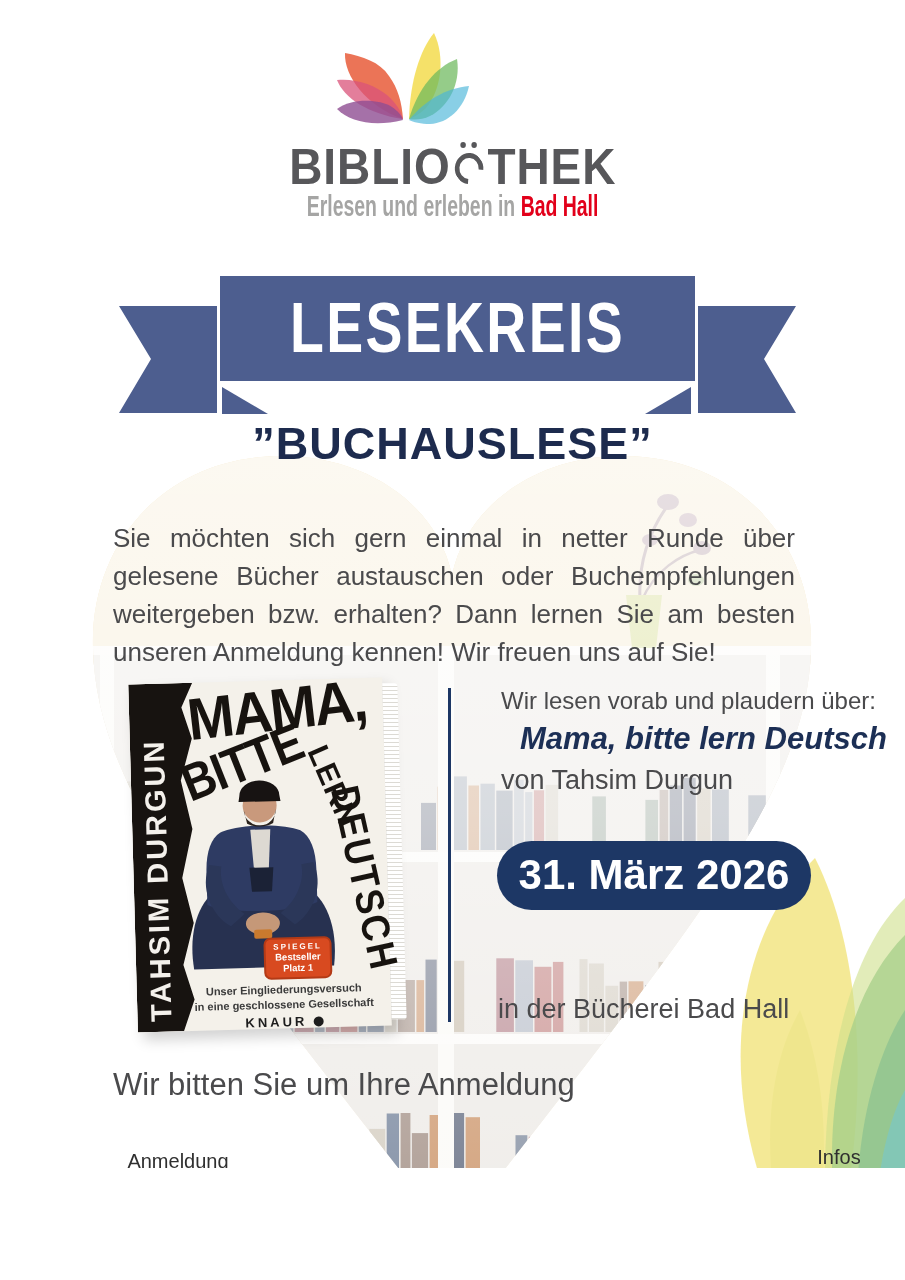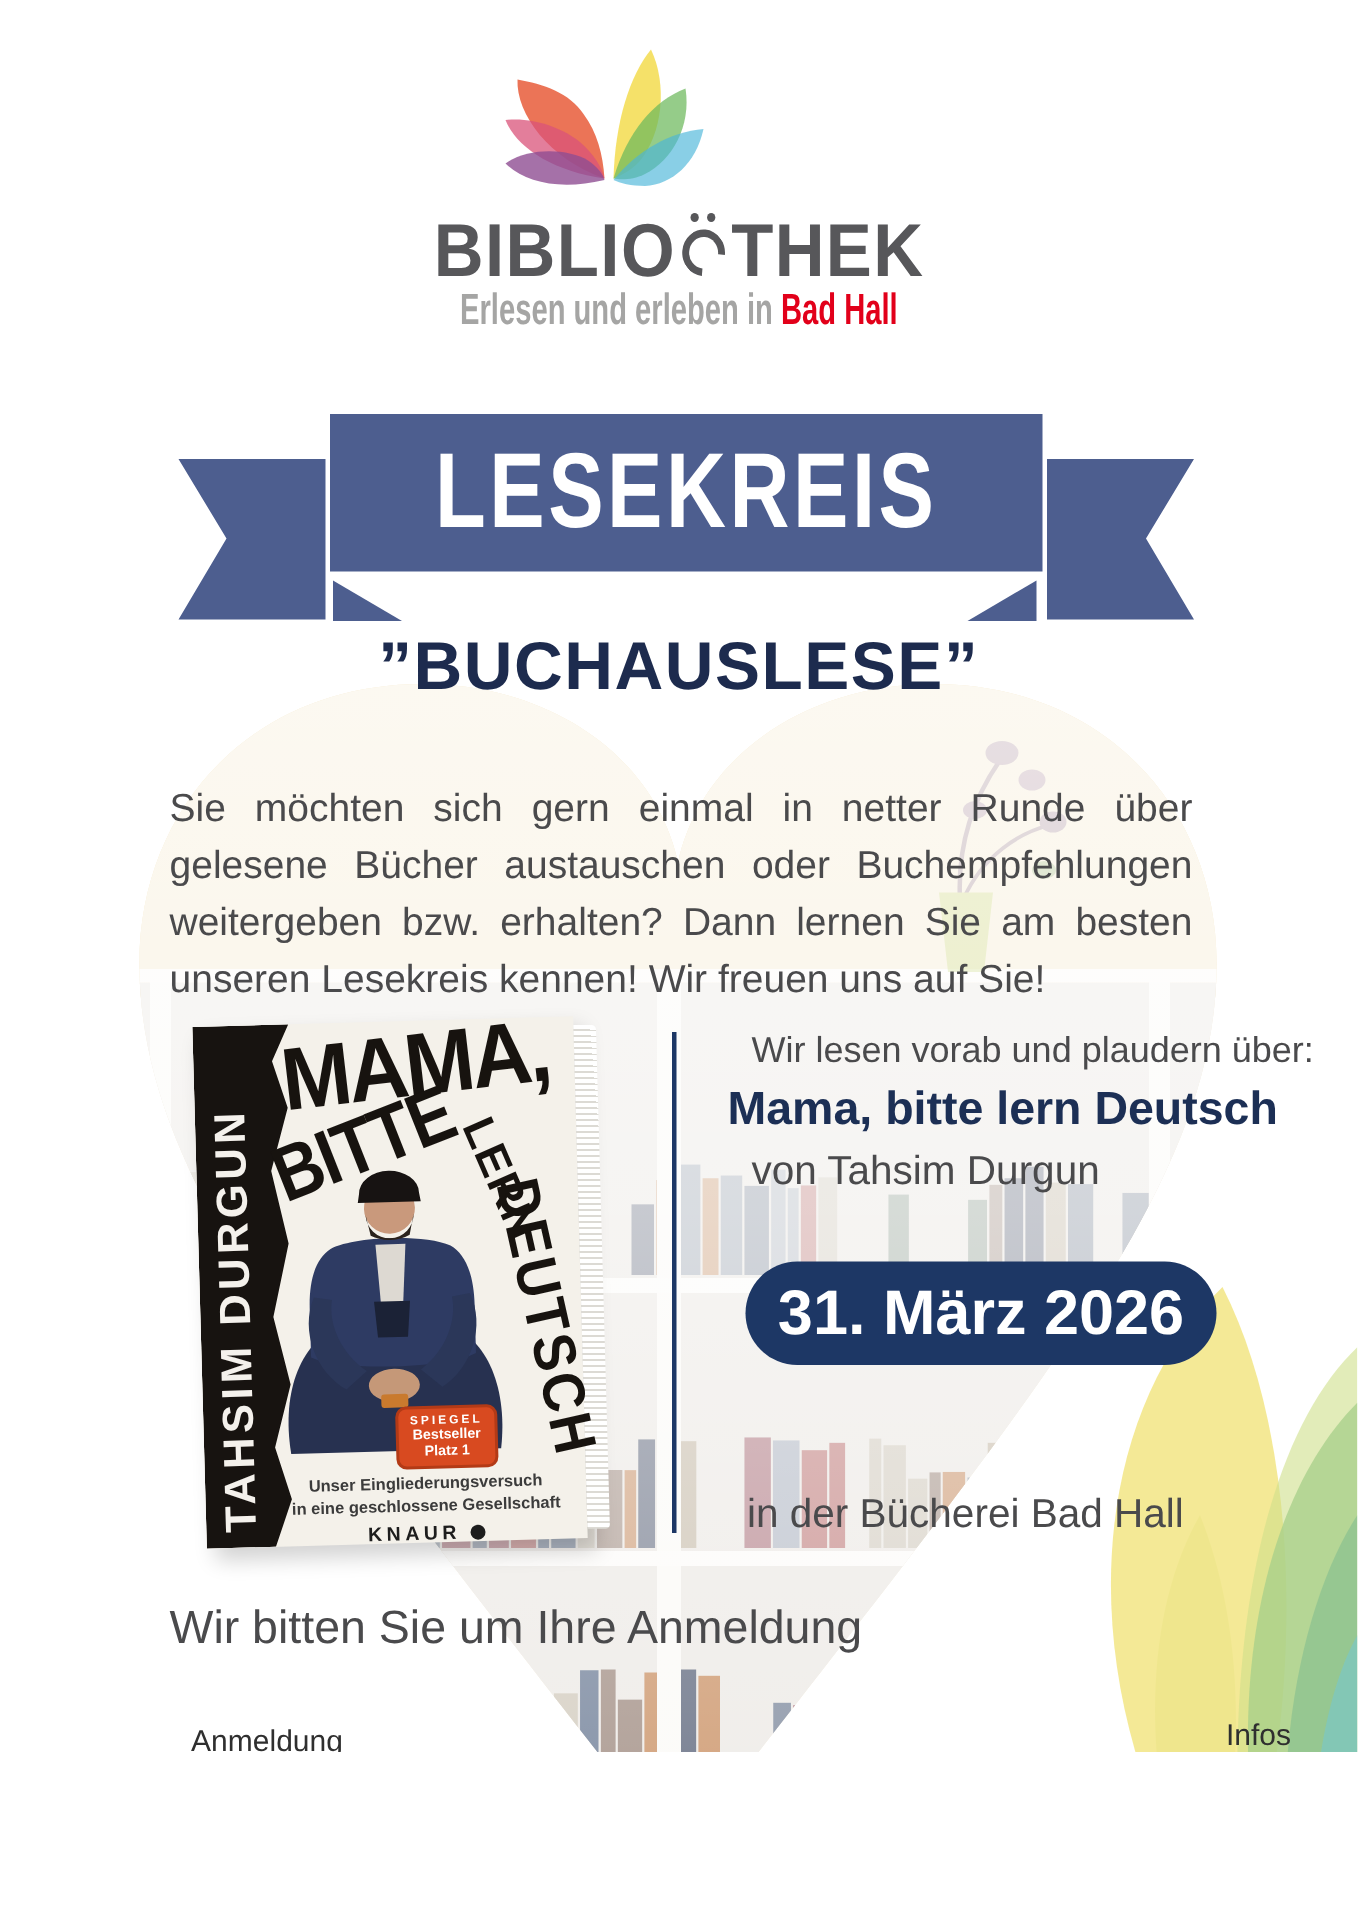--- a/index.html
+++ b/index.html
@@ -66,21 +66,21 @@
   .badge .b2{font-size:9.5px;font-weight:bold;line-height:1.2;}
   .cover-sub{position:absolute;left:40px;right:0;top:302px;text-align:center;color:#3b3b3b;
     font-size:11px;font-weight:bold;line-height:1.35;}
   .publisher{position:absolute;left:40px;right:0;top:334px;text-align:center;color:#1d1d1d;
     font-size:13px;font-weight:800;letter-spacing:3px;}
   .publisher .dot{display:inline-block;width:10px;height:10px;border-radius:50%;background:#1d1d1d;vertical-align:-1px;}
 
   .vline{left:448px;top:688px;width:3px;height:334px;background:var(--navy);z-index:2;}
 
   .lead{left:501px;top:687px;font-size:24px;color:var(--text-gray);z-index:3;}
-  .ev-title{left:485px;top:721px;font-size:31px;font-weight:bold;color:#1c2f55;z-index:3;}
+  .ev-title{left:520px;top:721px;font-size:31px;font-weight:bold;color:#1c2f55;z-index:3;font-style:italic;}
   .ev-author{left:501px;top:765px;font-size:27px;color:var(--text-gray);z-index:3;}
 
   .pill{left:497px;top:841px;width:314px;height:69px;border-radius:35px;background:var(--navy);
     color:#fff;font-size:42px;font-weight:bold;text-align:center;line-height:67px;z-index:3;}
   .ev-time{left:498px;top:945px;font-size:38px;font-weight:bold;color:#1c2f55;z-index:3;}
   .ev-loc{left:498px;top:994px;font-size:27px;color:var(--text-gray);z-index:3;}
 
   .reg{left:113px;top:1064px;font-size:31px;line-height:41px;color:var(--text-gray);z-index:3;}
 
   .qr-label{font-size:20px;color:#2f2f2f;text-align:center;z-index:3;}
@@ -264,21 +264,21 @@
     <rect class="ribbon-fill" x="110" y="8" width="475" height="105" fill="#4d5e8f"></rect>
   </svg>
   <div class="abs lesekreis">LESEKREIS</div>
 
   <div class="abs heading">”BUCHAUSLESE”</div>
 
   <div class="abs intro">
       <div>Sie möchten sich gern einmal in netter Runde über</div>
       <div>gelesene Bücher austauschen oder Buchempfehlungen</div>
       <div>weitergeben bzw. erhalten? Dann lernen Sie am besten</div>
-      <div>unseren Lesekreis kennen! Wir freuen uns auf Sie!</div>
+      <div>unseren Anmeldung kennen! Wir freuen uns auf Sie!</div>
     </div>
 
   <div class="abs book">
     <div class="pages"></div>
     <div class="spine-band"></div>
     <div class="spine-text">TAHSIM DURGUN</div>
     <svg id="man-svg" viewBox="0 0 180 200">
       <path d="M 20,196 C 14,152 30,120 55,112 L 125,112 C 150,120 166,152 160,196 Z" fill="#273150"></path>
       <path d="M 50,60 C 40,66 35,80 35,100 L 35,132 C 55,142 125,142 145,132 L 145,100 C 145,80 140,66 130,60 C 113,52 67,52 50,60 Z" fill="#2e3b63"></path>
       <path d="M 80,58 L 100,58 L 97,104 L 83,104 Z" fill="#ddd9d2"></path>

